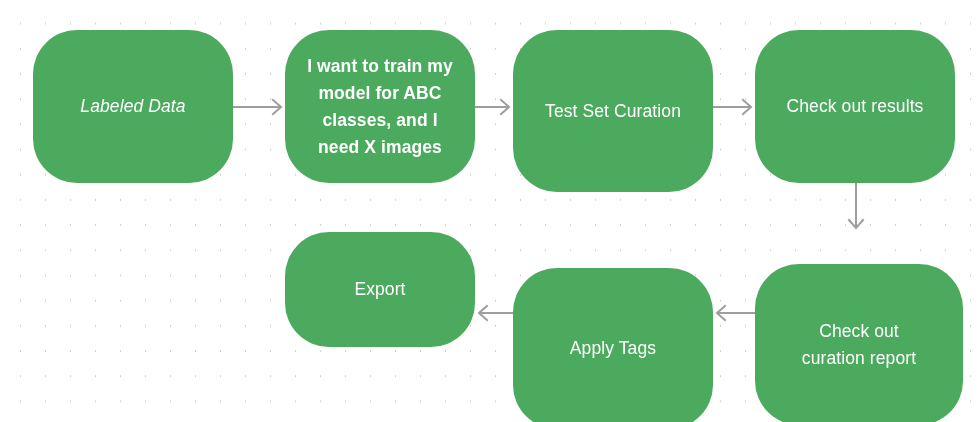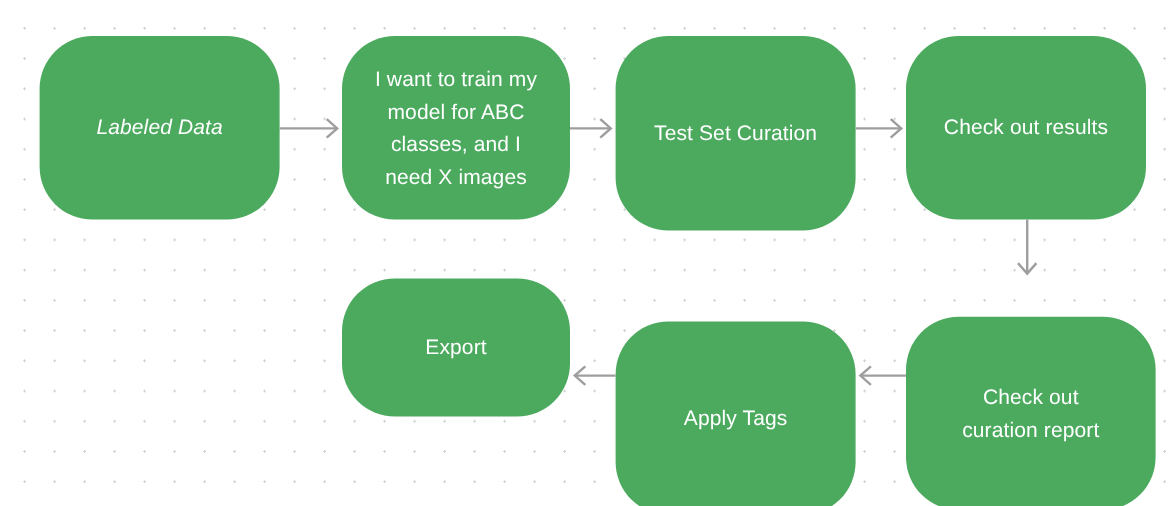--- a/index.html
+++ b/index.html
@@ -45,21 +45,21 @@
 </style>
 </head>
 <body>
 
 <div id="canvas">
 
   <div class="node" style="left:33px;  top:30px;  width:200px; height:153px;font-style:italic;">
     <span class="node-label">Labeled Data</span>
   </div>
 
-  <div class="node" style="left:285px; top:30px;  width:190px; height:153px;">
+  <div class="node" style="left:285px; top:30px;  width:190px; height:153px;font-weight:bold;">
     <span class="node-label">I want to train my
 model for ABC
 classes, and I
 need X images</span>
   </div>
 
   <div class="node" style="left:513px; top:30px;  width:200px; height:162px;">
     <span class="node-label">Test Set Curation</span>
   </div>
 

